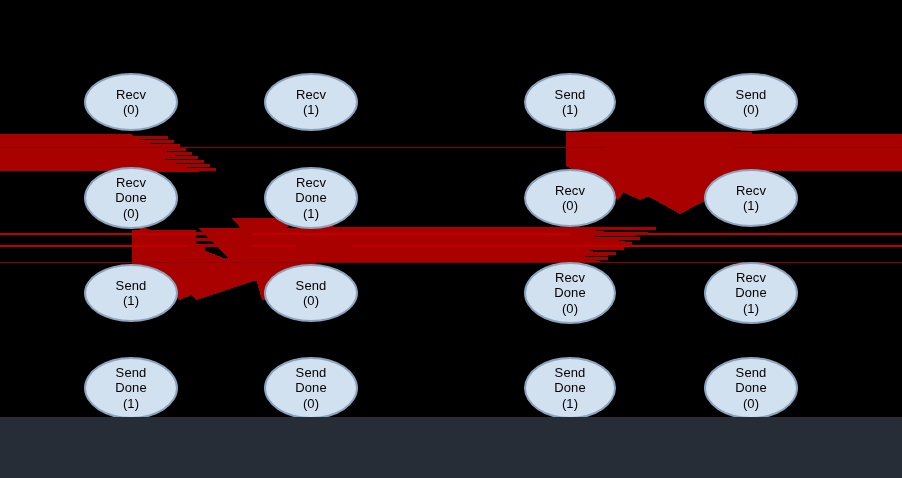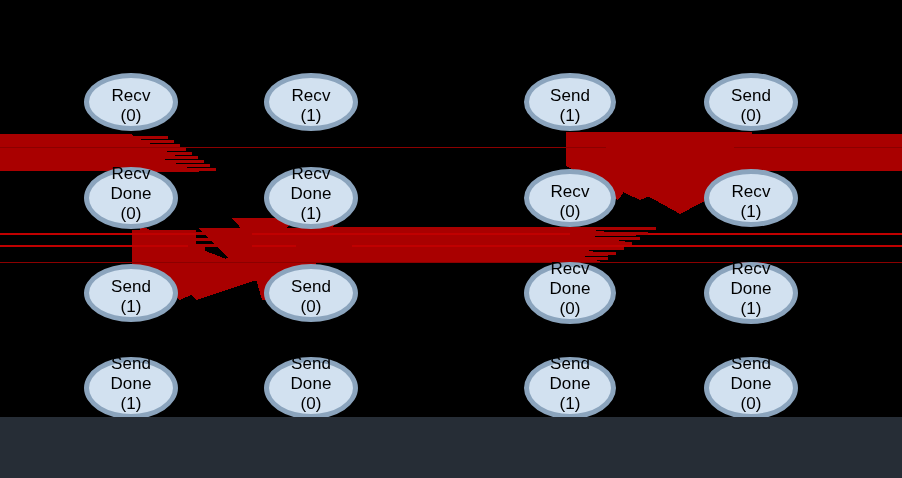--- a/index.html
+++ b/index.html
@@ -16,30 +16,30 @@
     width:902px;height:417px;
     background:#000000;
     overflow:hidden;
   }
   #edge-layer{position:absolute;left:0;top:0;width:902px;height:417px;}
   #node-layer{position:absolute;left:0;top:0;width:902px;height:417px;}
 
   .node{
     position:absolute;
     display:flex;
-    align-items:flex-end;
+    align-items:center;
     justify-content:center;
     box-sizing:border-box;
     border-radius:50%;
     background:#d2e1f0;
-    border:5px solid #404040;
+    border:2px solid #404040;
     text-align:center;
     color:#000000;
     line-height:1.18;
-    font-size:17px;
+    font-size:13px;
     letter-spacing:.1px;
     user-select:none;
   }
   .node .lbl{ padding:0 4px; white-space:pre-line; }
 
   #bottombar{
     position:absolute;left:0;top:417px;
     width:902px;height:61px;
     background:#262d36;
   }

